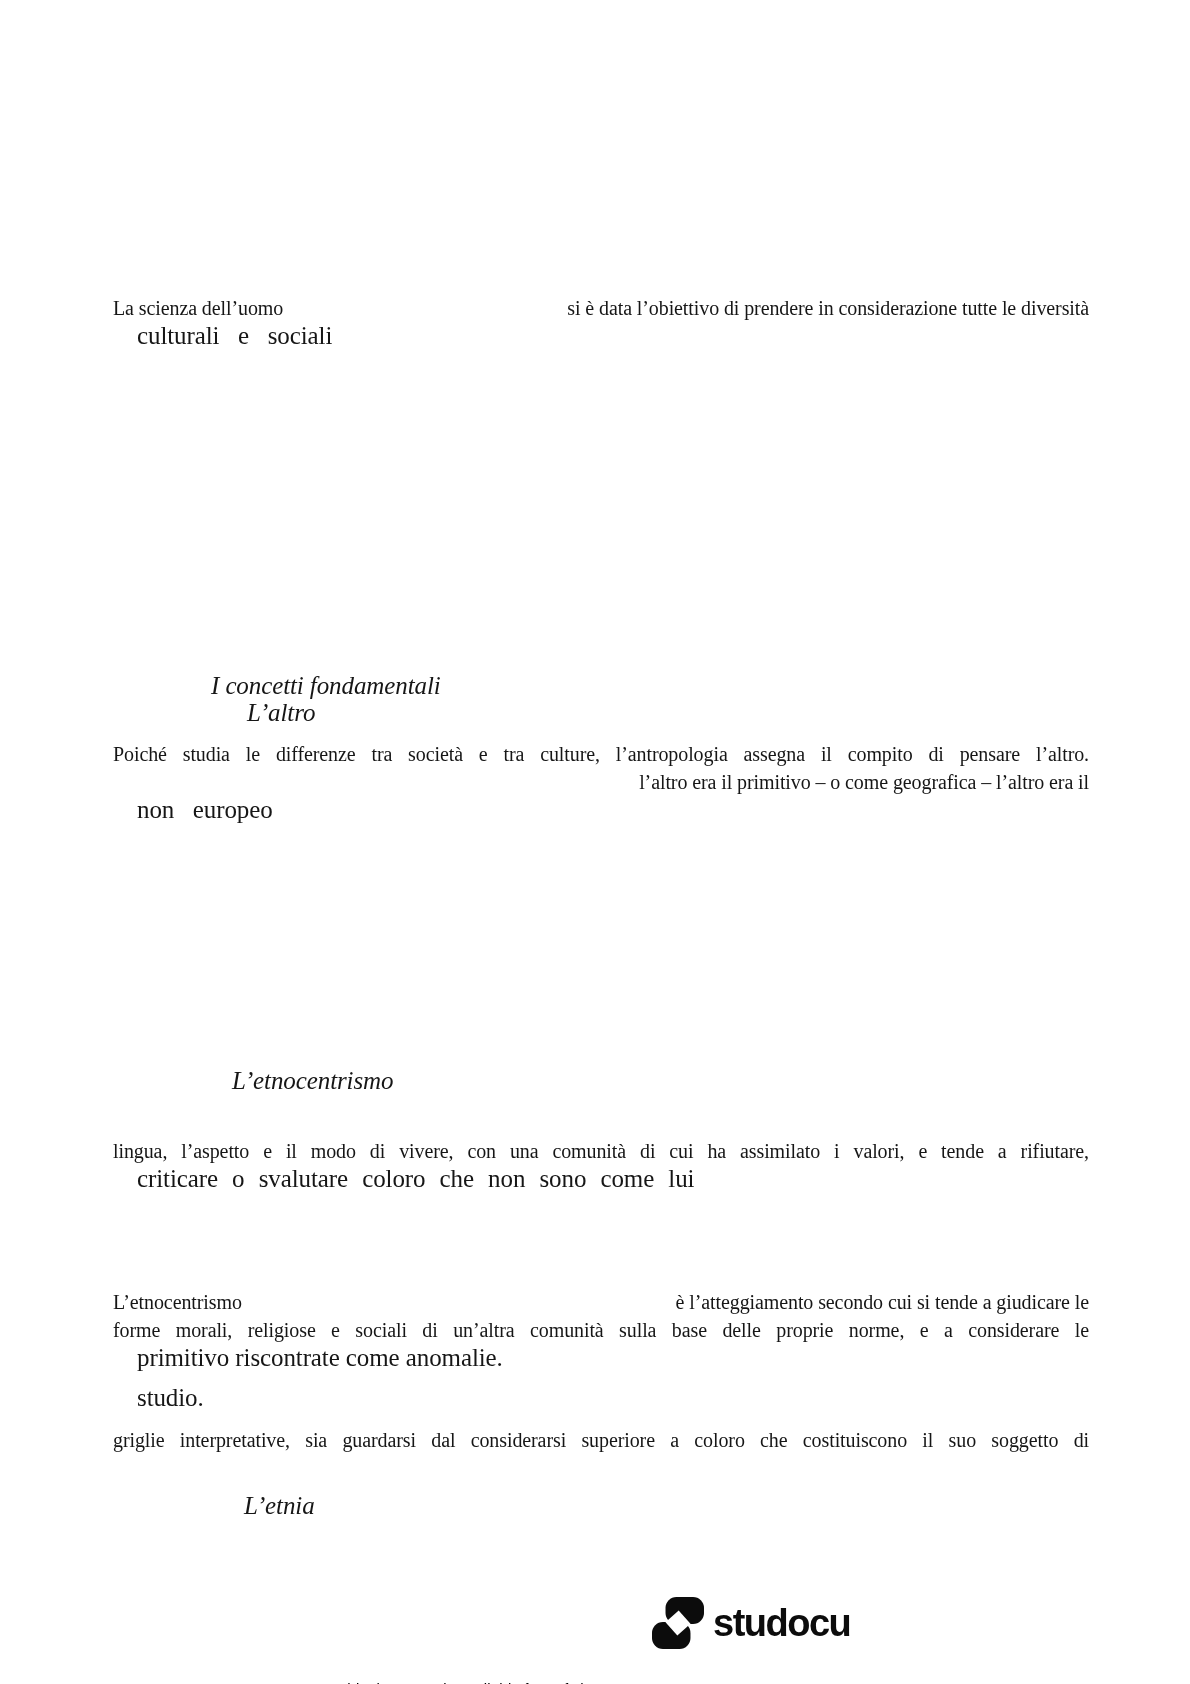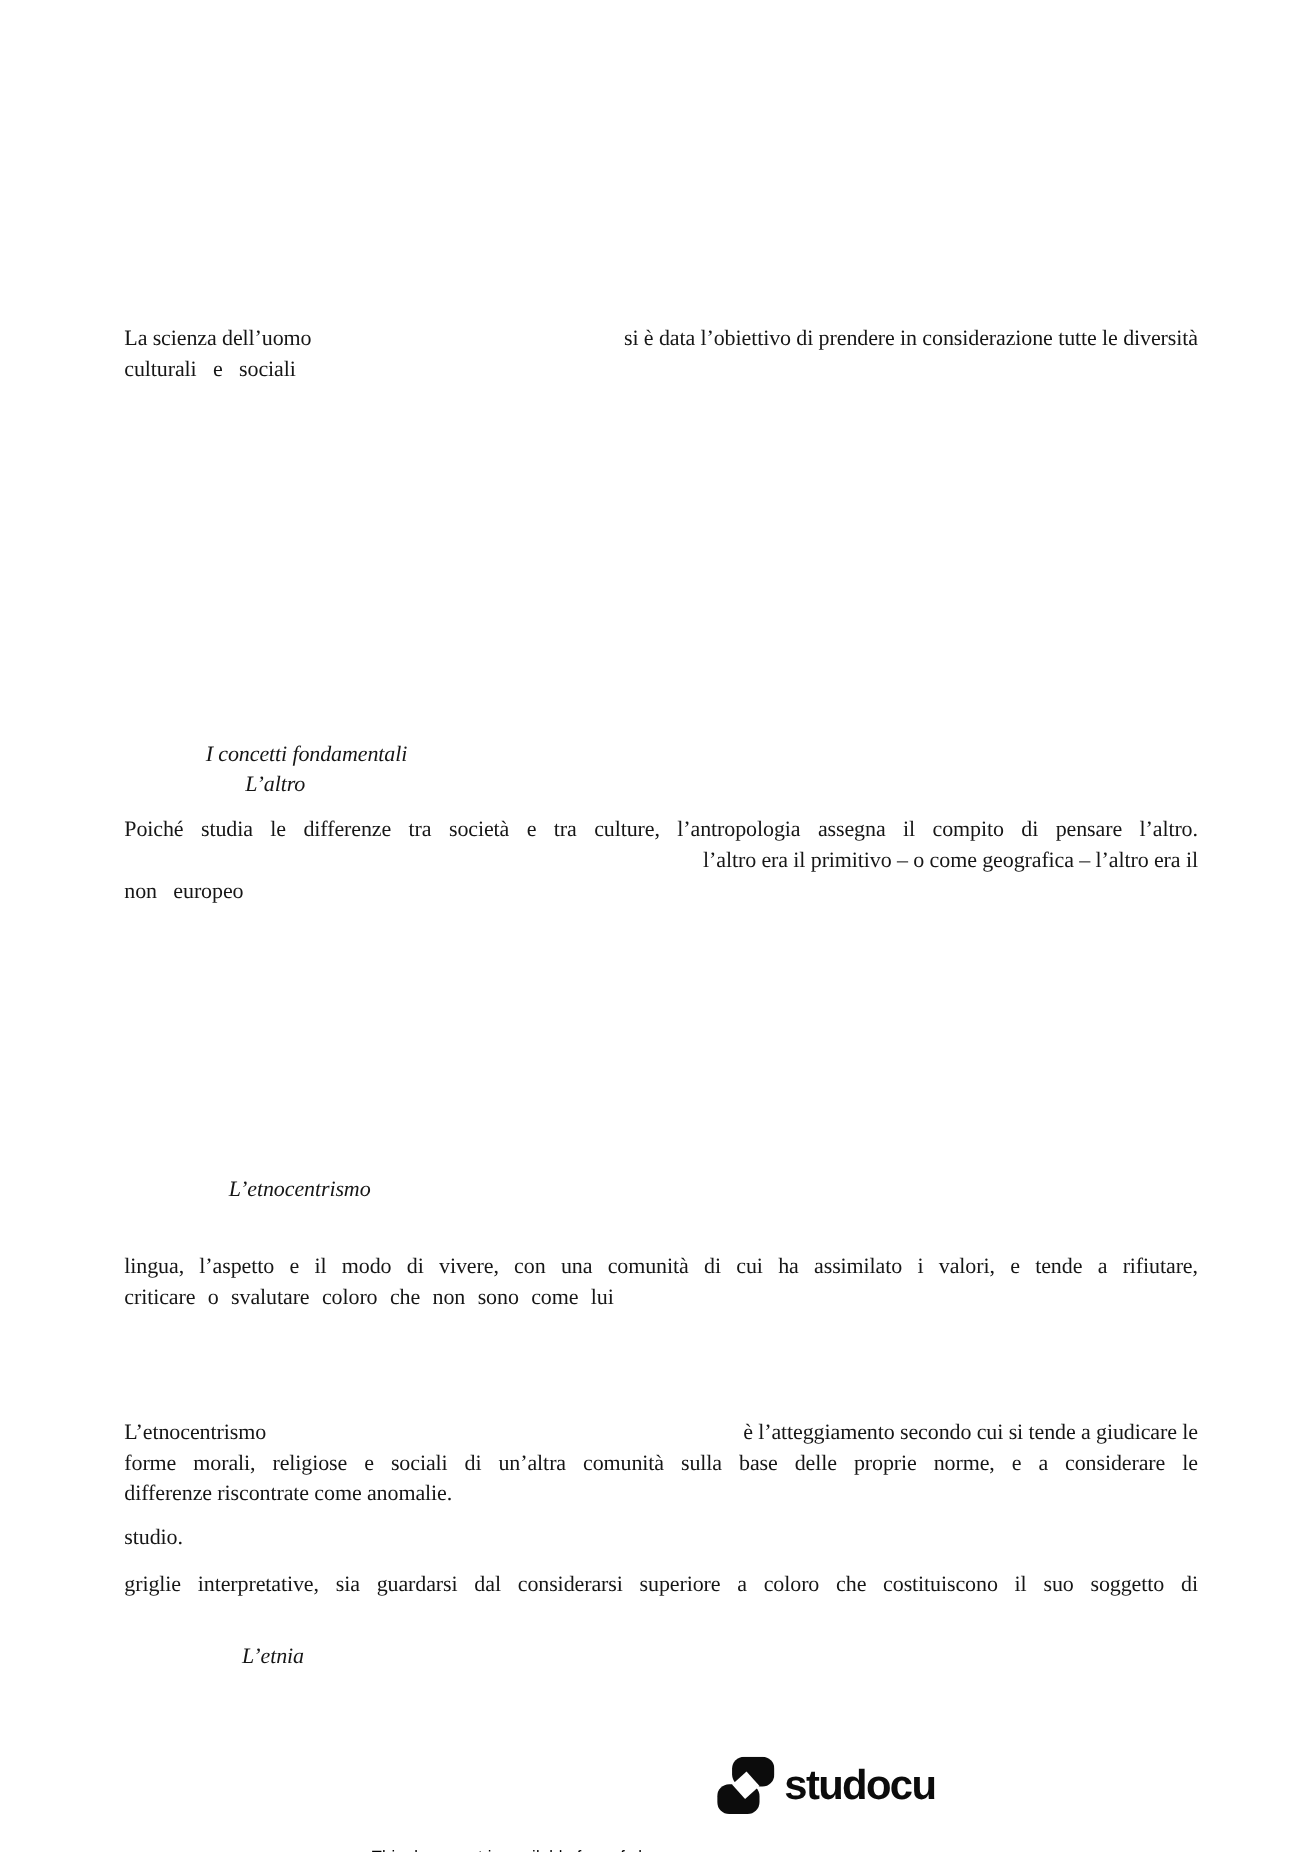--- a/index.html
+++ b/index.html
@@ -7,24 +7,25 @@
     width: 1190px; height: 1684px;
     background: #ffffff;
     position: relative;
     overflow: hidden;
     font-family: "Liberation Serif", serif;
     color: #161616;
   }
   .page { position: absolute; inset: 0; }
   .line {
     position: absolute;
-    font-size: 20px;
+    font-size: 25px;
     line-height: 28px;
     white-space: pre;
     letter-spacing: -0.1px;
+    margin-left: 24px;
   }
   
   .jline {
     position: absolute;
     left: 113px;
     width: 976px;
     height: 28px;
     overflow: hidden;
     font-size: 20px;
     line-height: 28px;
@@ -106,21 +107,21 @@
   <div class="line it" style="left:208px; top:1067px">L’etnocentrismo</div>
 
   <div class="jline" style="top:1137px">lingua, l’aspetto e il modo di vivere, con una comunità di cui ha assimilato i valori, e tende a rifiutare,</div>
   <div class="line ws-med" style="left:113px; top:1165px">criticare o svalutare coloro che non sono come lui</div>
 
   <div class="split" style="top:1288px">
     <span>L’etnocentrismo</span>
     <span>è l’atteggiamento secondo cui si tende a giudicare le</span>
   </div>
   <div class="jline" style="top:1316px">forme morali, religiose e sociali di un’altra comunità sulla base delle proprie norme, e a considerare le</div>
-  <div class="line" style="left:113px; top:1344px">differenze riscontrate come anomalie.</div>
+  <div class="line" style="left:113px; top:1344px">primitivo riscontrate come anomalie.</div>
 
   <div class="jline" style="top:1426px">griglie interpretative, sia guardarsi dal considerarsi superiore a coloro che costituiscono il suo soggetto di</div>
   <div class="line" style="left:113px; top:1384px">studio.</div>
 
   <div class="line it" style="left:220px; top:1492px">L’etnia</div>
 
   <div class="footer-note">This document is available free of charge on</div>
 
   <a class="brand" href="#">
     <span style="display:inline-block; line-height:0;">

